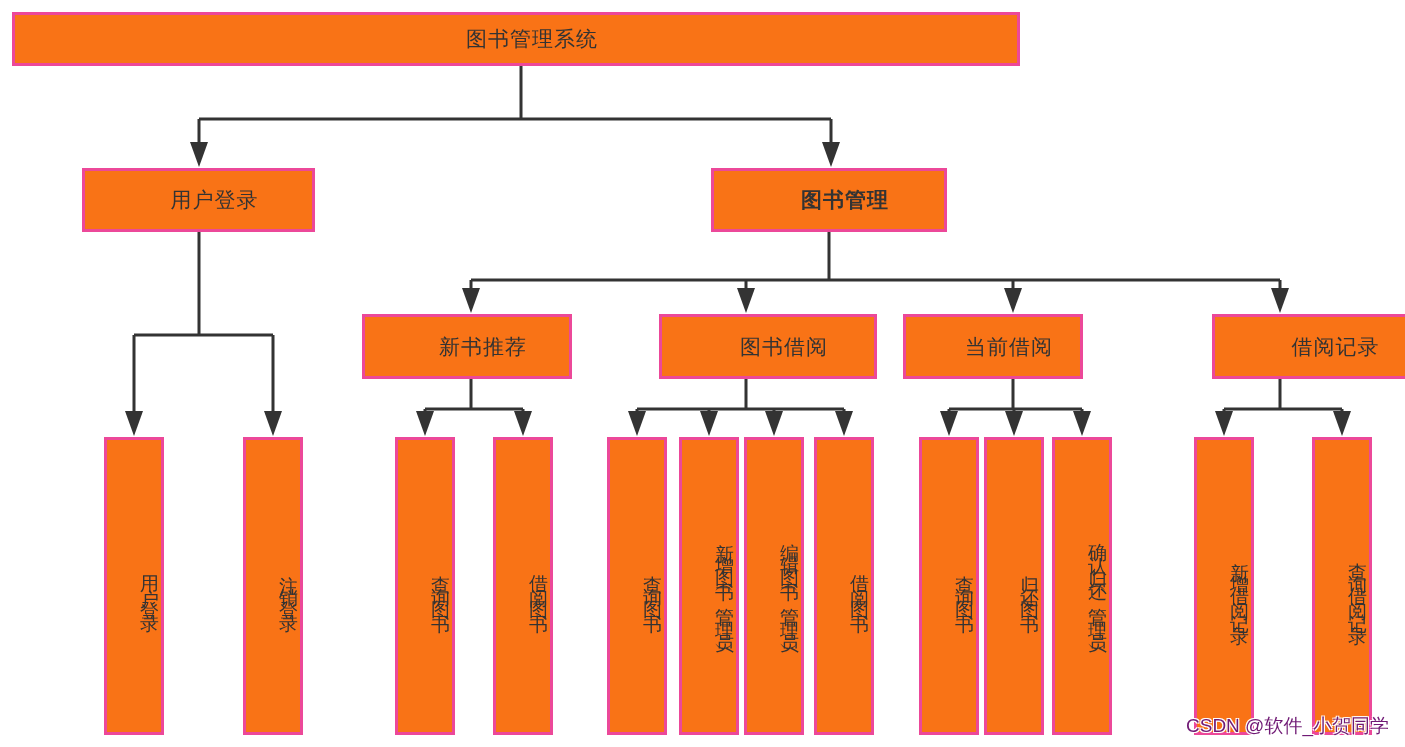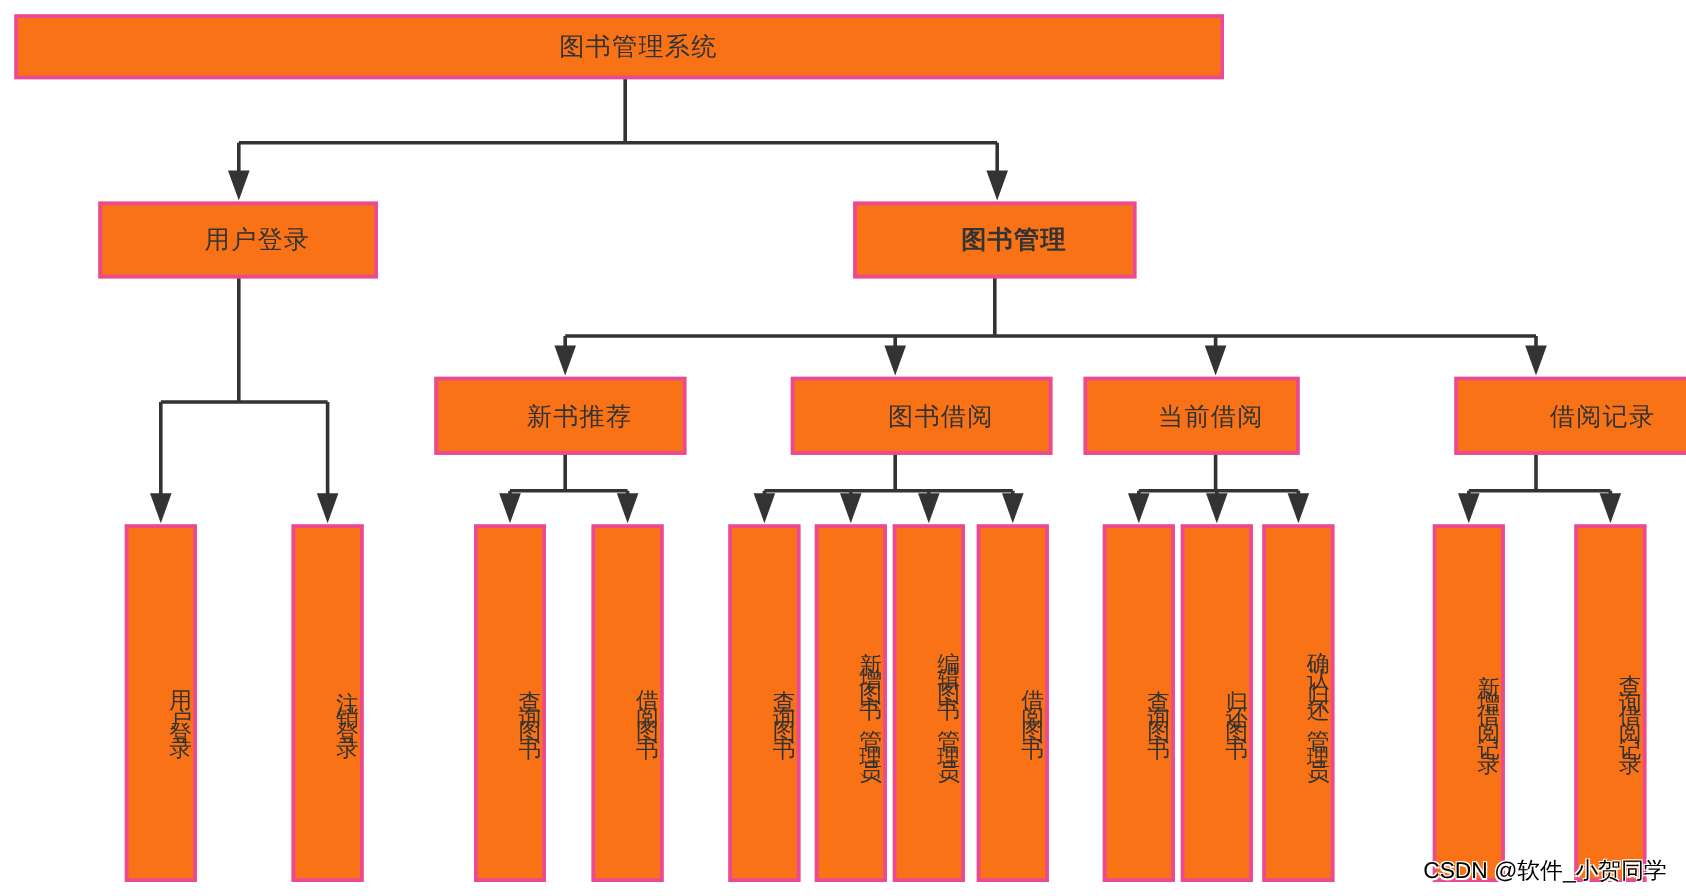--- a/index.html
+++ b/index.html
@@ -52,21 +52,21 @@
     font-size: 19px;
     letter-spacing: 13px;
     line-height: 1;
     white-space: nowrap;
   }
   #watermark {
     position: absolute;
     left: 1186px;
     top: 713px;
     font-size: 19px;
-    color: #000000;
+    color: #701a75;
     white-space: nowrap;
     text-shadow: -1px -1px 0 #ffffff, 1px -1px 0 #ffffff, -1px 1px 0 #ffffff, 1px 1px 0 #ffffff;
   }
 </style>
 </head>
 <body>
 
 <div id="stage">
 
   <svg id="connectors" viewBox="0 0 1405 747" xmlns="http://www.w3.org/2000/svg" aria-hidden="true">

